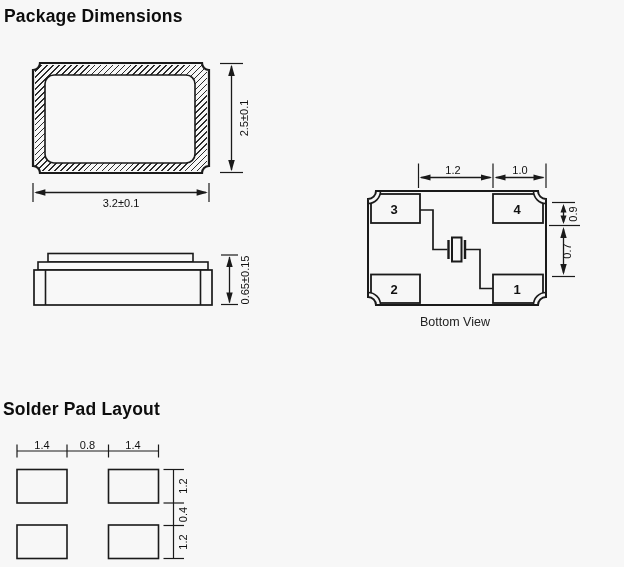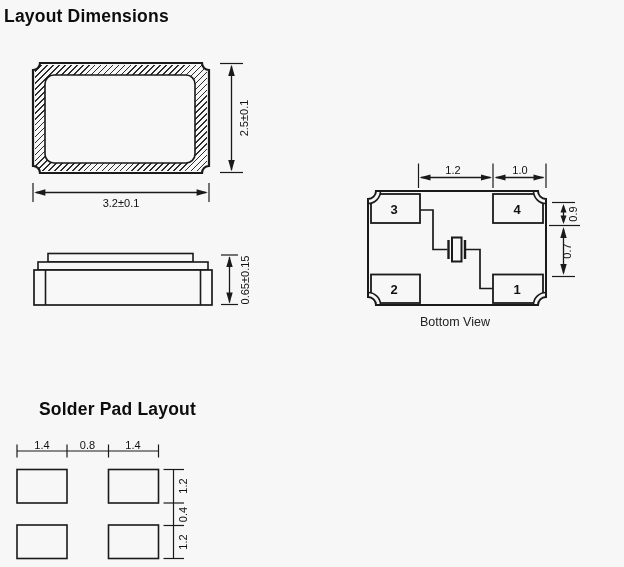--- a/index.html
+++ b/index.html
@@ -1,35 +1,35 @@
 <!DOCTYPE html>
 <html><head>
 <meta charset="utf-8">
 <style>
   html,body{margin:0;padding:0;background:#f7f7f7;}
   .page{position:relative;width:624px;height:567px;background:#f7f7f7;overflow:hidden;
         font-family:"Liberation Sans",sans-serif;color:#111;}
   .section-title{position:absolute;font-size:17.5px;font-weight:bold;color:#0d0d0d;letter-spacing:.2px;}
   #pkg-title{left:4px;top:6px;}
-  #solder-title{left:3px;top:399px;margin-left:36px;}
+  #solder-title{left:3px;top:399px;}
   .hatch{position:absolute;left:35px;top:65px;width:172px;height:106px;
          background:repeating-linear-gradient(135deg,#2b2b2b 0,#2b2b2b 1.1px,rgba(0,0,0,0) 1.1px,rgba(0,0,0,0) 4.2px);}
   svg.canvas{position:absolute;left:0;top:0;}
   svg text{font-family:"Liberation Sans",sans-serif;fill:#111;}
   .dim-label{font-size:11px;}
   .pad-num{font-size:13px;font-weight:bold;}
   .caption{font-size:12.5px;fill:#222;}
   .ln{stroke:#1a1a1a;fill:none;}
 </style>
 </head>
 <body>
 
 <div class="page">
 
-  <div class="section-title" id="pkg-title">Layout Dimensions</div>
+  <div class="section-title" id="pkg-title">Package Dimensions</div>
   <div class="section-title" id="solder-title">Solder Pad Layout</div>
 
   <div class="hatch"></div>
 
   <svg class="canvas" width="624" height="567" viewBox="0 0 624 567">
 
     <g>
 
       <path d="M 40 63 A 7 7 0 0 1 33 70 L 33 63 Z" fill="#f7f7f7"></path>
       <path d="M 209 70 A 7 7 0 0 1 202 63 L 209 63 Z" fill="#f7f7f7"></path>

